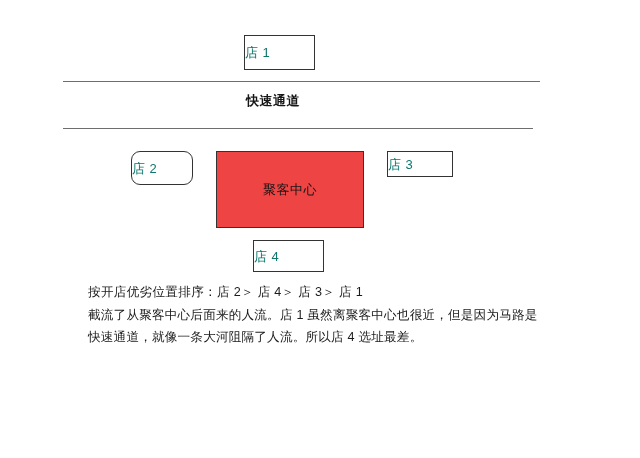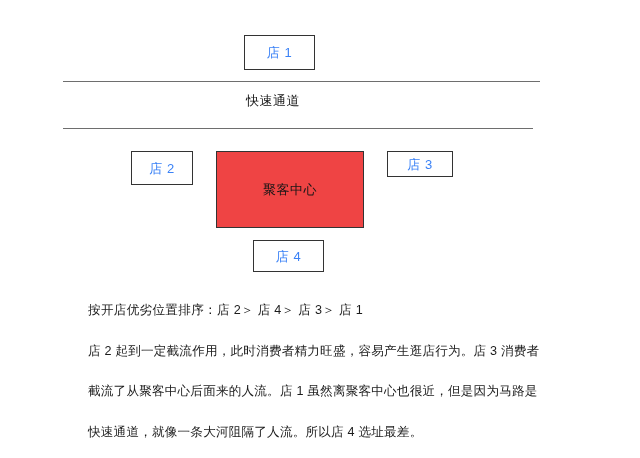--- a/index.html
+++ b/index.html
@@ -27,29 +27,29 @@
   }
 
   
   .shop-box {
     position: absolute;
     box-sizing: border-box;
     border: 1px solid #333333;
     background: #ffffff;
     display: flex;
     align-items: center;
-    justify-content: center;
+    justify-content: flex-start;
     font-size: 13px;
     letter-spacing: 0.5px;
-    color: #3b82f6;
+    color: #0f766e;
     line-height: 1;
   }
 
   #box-shop-1 { left: 244px; top: 35px;  width: 71px;  height: 35px; }
-  #box-shop-2 { left: 131px; top: 151px; width: 62px;  height: 34px; }
+  #box-shop-2 { left: 131px; top: 151px; width: 62px;  height: 34px; border-radius: 9px; }
   #box-shop-3 { left: 387px; top: 151px; width: 66px;  height: 26px; }
   #box-shop-4 { left: 253px; top: 240px; width: 71px;  height: 32px; }
 
   #box-hub {
     position: absolute;
     left: 216px;
     top: 151px;
     width: 148px;
     height: 77px;
     box-sizing: border-box;
@@ -74,36 +74,36 @@
 
   #road-label {
     position: absolute;
     left: 63px;
     top: 92px;
     width: 420px;
     text-align: center;
     font-size: 13px;
     letter-spacing: 0.5px;
     color: #161616;
+    font-weight: bold;
   }
 
   
   #description-block {
     position: absolute;
     left: 88px;
     top: 281px;
     width: 462px;
     font-size: 12.6px;
     line-height: 22.5px;
     color: #1b1b1b;
     letter-spacing: 0.2px;
   }
   #description-block .desc-line {
     white-space: nowrap;
-    margin-top: 18px;
   }
   #description-block .desc-line.ranking {
     letter-spacing: 0.3px;
   }
 </style>
 </head>
 <body>
 
 <div id="diagram-canvas">
 
@@ -128,18 +128,17 @@
   <div class="shop-box" id="box-shop-3">
     <span>店 3</span>
   </div>
 
   <div class="shop-box" id="box-shop-4">
     <span>店 4</span>
   </div>
 
   <div id="description-block">
     <div class="desc-line ranking">按开店优劣位置排序：店 2＞ 店 4＞ 店 3＞ 店 1</div>
-    <div class="desc-line">店 2 起到一定截流作用，此时消费者精力旺盛，容易产生逛店行为。店 3 消费者</div>
     <div class="desc-line">截流了从聚客中心后面来的人流。店 1 虽然离聚客中心也很近，但是因为马路是</div>
     <div class="desc-line">快速通道，就像一条大河阻隔了人流。所以店 4 选址最差。</div>
   </div>
 
 </div>
 
 </body></html>

